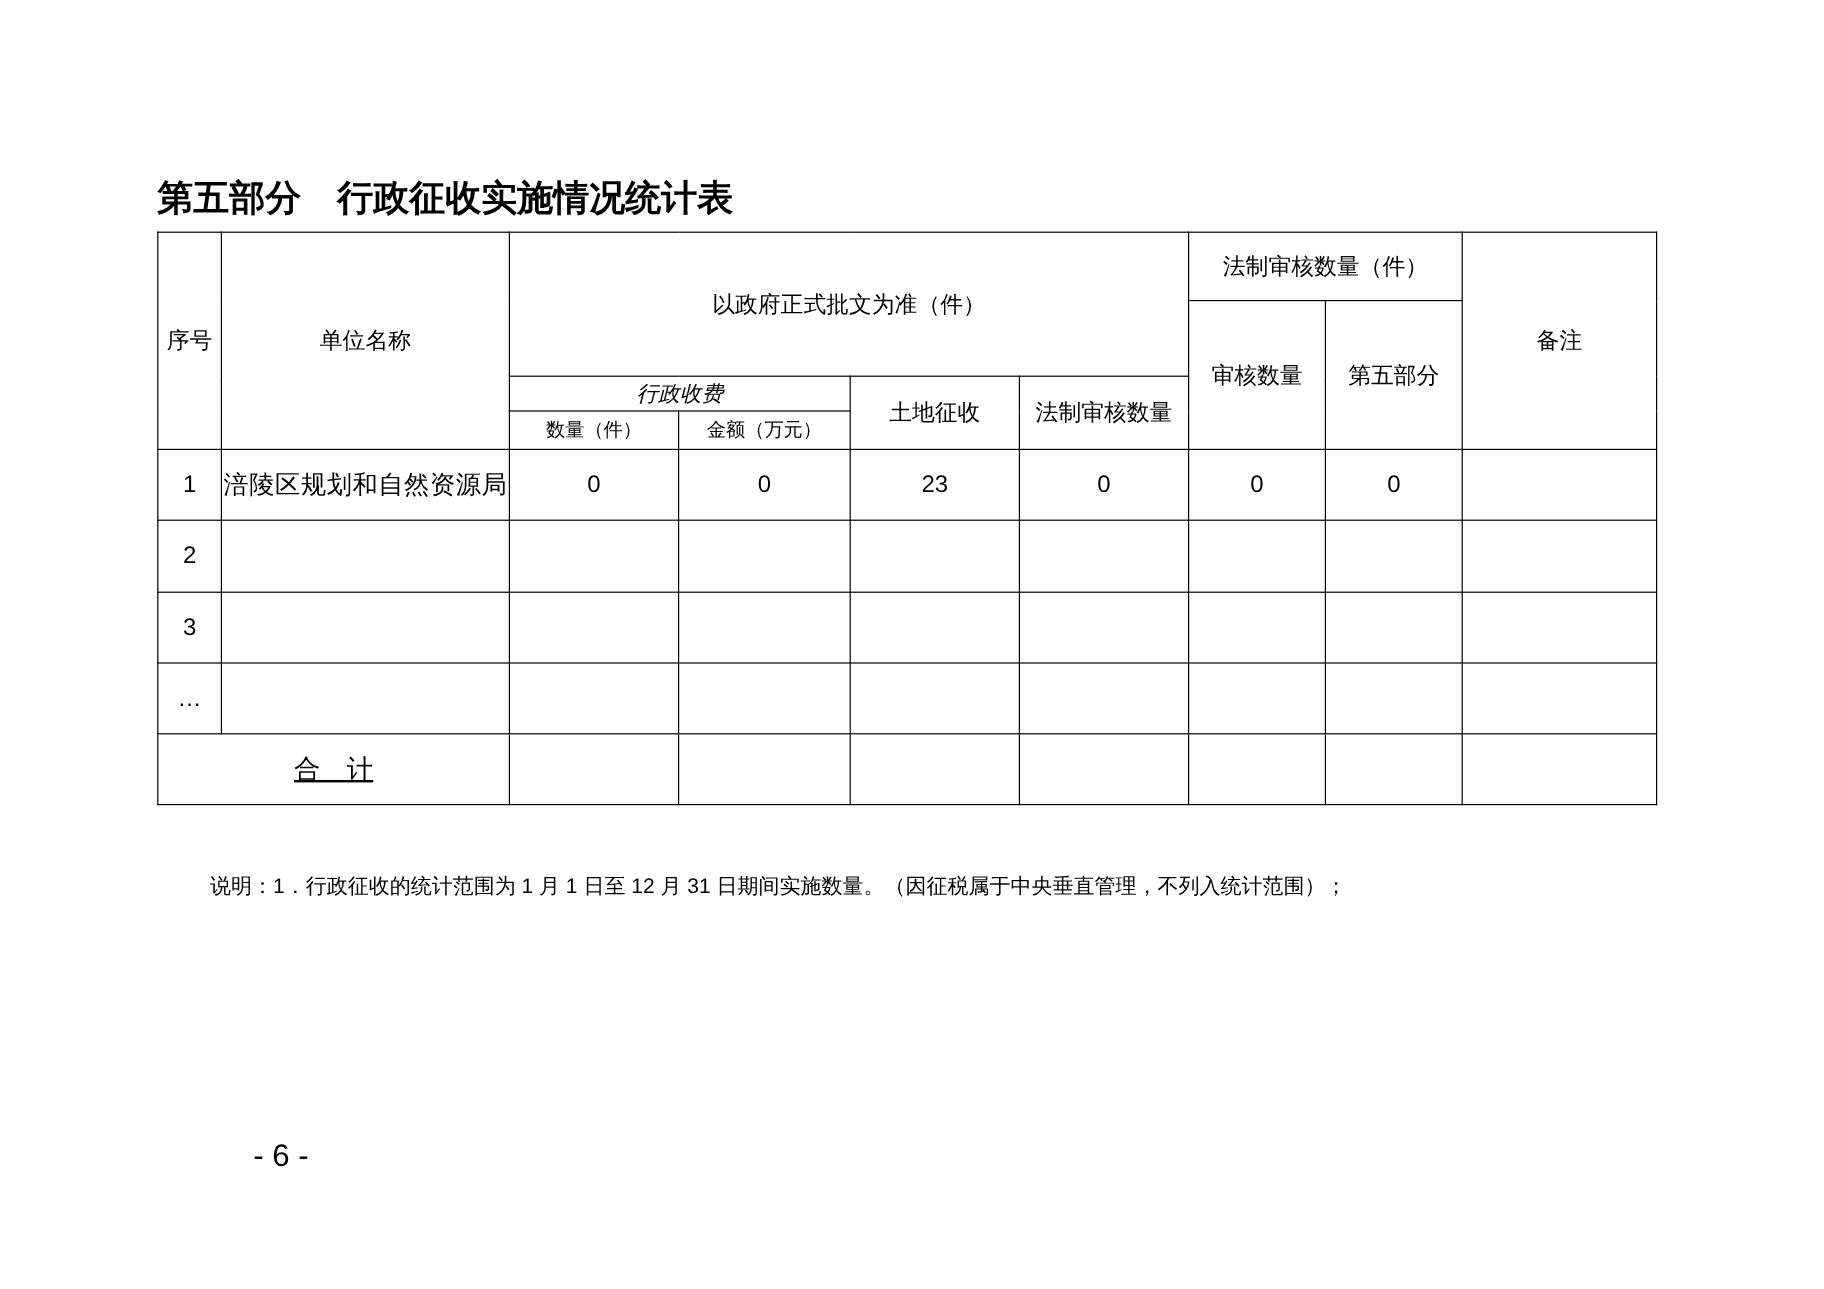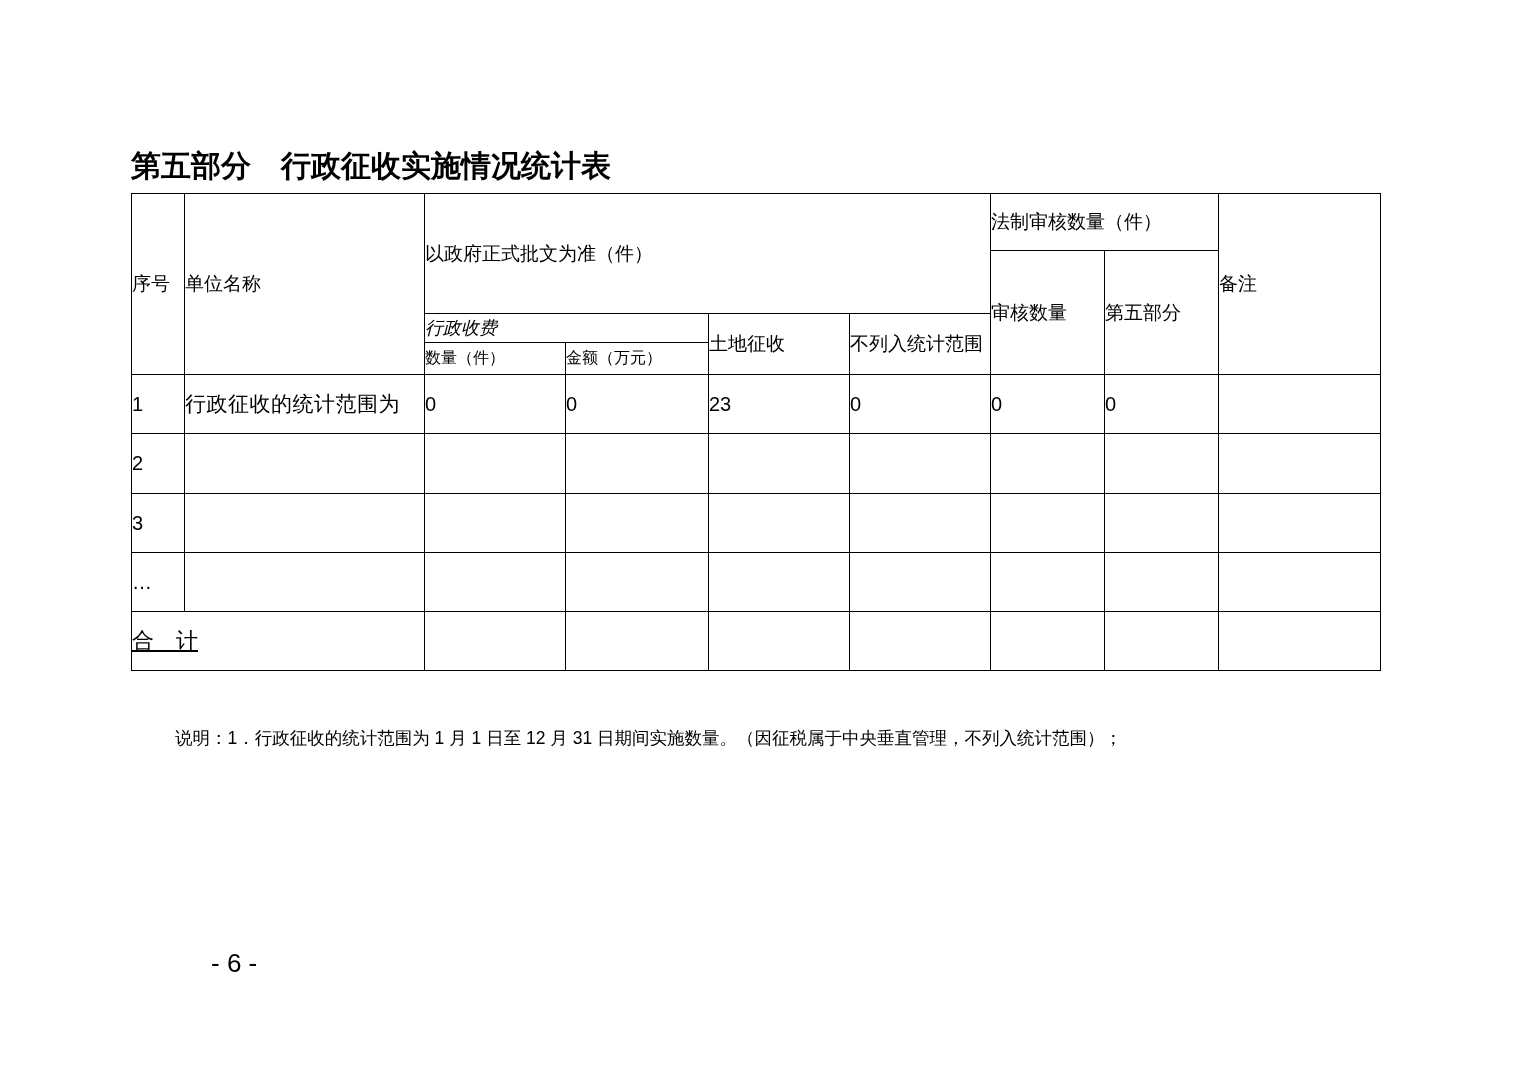--- a/index.html
+++ b/index.html
@@ -26,21 +26,21 @@
   table.stat-table {
     position:absolute;
     left:131px; top:193px;
     width:1249px;
     border-collapse:collapse;
     table-layout:fixed;
   }
   .stat-table th, .stat-table td {
     border:1.5px solid #000;
     padding:0;
-    text-align:left;
+    text-align:center;
     vertical-align:middle;
     font-weight:normal;
     overflow:hidden;
   }
 
   tr.hr1 { height:57px; }
   tr.hr2 { height:63px; }
   tr.hr3 { height:29px; }
   tr.hr4 { height:32px; }
   tr.dr  { height:59px; }
@@ -104,30 +104,30 @@
       <th class="hdr" colspan="2">法制审核数量（件）</th>
       <th class="hdr" rowspan="4">备注</th>
     </tr>
     <tr class="hr2">
       <th class="hdr" rowspan="3">审核数量</th>
       <th class="hdr" rowspan="3">第五部分</th>
     </tr>
     <tr class="hr3">
       <th class="hdr-fee" colspan="2">行政收费</th>
       <th class="hdr" rowspan="2">土地征收</th>
-      <th class="hdr" rowspan="2">不列入统计范围</th>
+      <th class="hdr" rowspan="2">法制审核数量</th>
     </tr>
     <tr class="hr4">
       <th class="hdr-sub">数量（件）</th>
       <th class="hdr-sub">金额（万元）</th>
     </tr>
 
     <tr class="dr">
       <td class="cell-seq">1</td>
-      <td class="unit-cell">行政征收的统计范围为</td>
+      <td class="unit-cell">涪陵区规划和自然资源局</td>
       <td class="cell-num">0</td>
       <td class="cell-num">0</td>
       <td class="cell-num">23</td>
       <td class="cell-num">0</td>
       <td class="cell-num">0</td>
       <td class="cell-num">0</td>
       <td class="cell-num"></td>
     </tr>
     <tr class="dr2">
       <td class="cell-seq">2</td>

